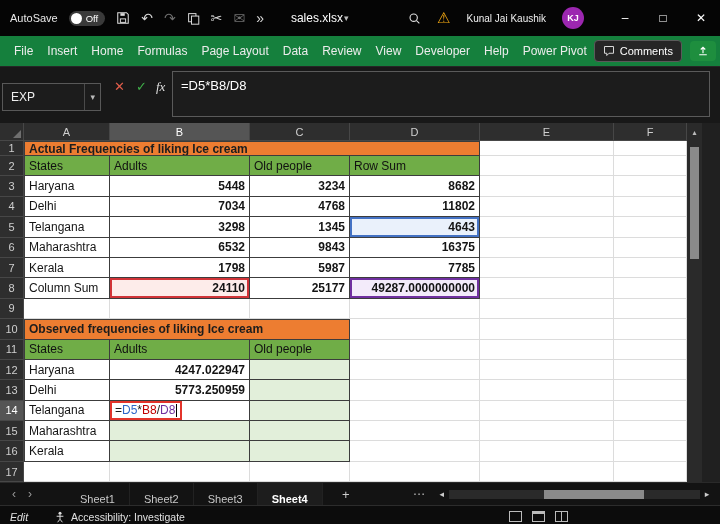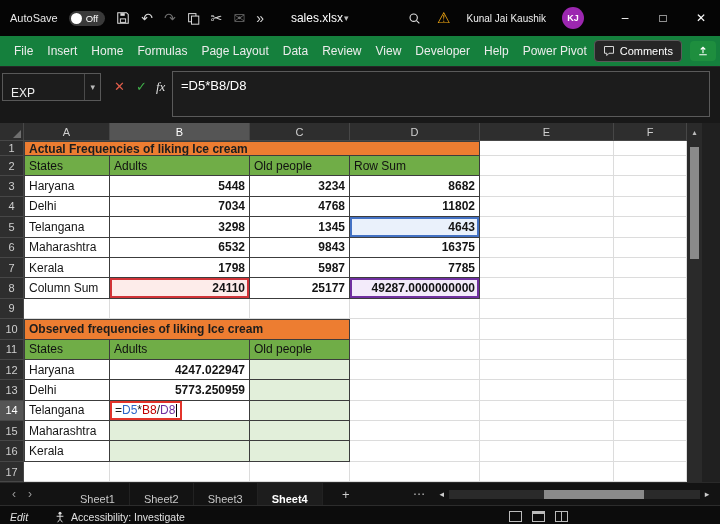--- a/index.html
+++ b/index.html
@@ -28,21 +28,21 @@
   
   .ribbon{height:30px;background:#15803d;display:flex;align-items:center;border-bottom:1px solid #262626;flex:0 0 auto;}
   .rtab{padding:0 6px;margin:0 1px;font-size:12px;color:#ececec;line-height:30px;white-space:nowrap;cursor:pointer;}
   .rtab:first-child{margin-left:8px;}
   .ribbon-right{margin-left:auto;display:flex;align-items:center;gap:8px;padding-right:8px;}
   .comments-btn{display:flex;align-items:center;gap:5px;border:1px solid #5a5a5a;background:#262626;border-radius:4px;height:20px;padding:0 8px;font-size:11px;color:#fff;cursor:pointer;}
   .share-btn{width:26px;height:20px;background:#1E8E3E;border-radius:4px;display:flex;align-items:center;justify-content:center;cursor:pointer;}
 
   
   .formula-row{height:56px;background:#181818;position:relative;flex:0 0 auto;}
-  .namebox{position:absolute;left:2px;top:6px;width:97px;height:26px;background:#1c1c1c;border:1px solid #585858;display:flex;align-items:flex-end;color:#eee;font-size:12px;gap:32px;}
+  .namebox{position:absolute;left:2px;top:16px;width:97px;height:26px;background:#1c1c1c;border:1px solid #585858;display:flex;align-items:center;color:#eee;font-size:12px;gap:32px;}
   .namebox .nb-text{flex:1;padding-left:8px;}
   .nb-dd{border-left:1px solid #4a4a4a;height:100%;display:flex;align-items:center;padding:0 5px;color:#bbb;font-size:9px;}
   .fb-btn{position:absolute;top:12px;font-size:13px;cursor:pointer;}
   .fb-cancel{left:114px;color:#e25d4b;}
   .fb-check{left:136px;color:#3fae49;}
   .fb-fx{left:156px;color:#ddd;font-style:italic;font-family:"Liberation Serif","DejaVu Serif",serif;font-size:13px;}
   .fb-input{position:absolute;left:172px;top:4px;width:538px;height:46px;background:#1c1c1c;border:1px solid #5a5a5a;color:#fff;font-size:13px;padding:6px 8px;box-sizing:border-box;white-space:nowrap;overflow:hidden;}
 
   
   .sheet-area{height:359px;display:flex;flex:0 0 auto;background:#1b1b1b;}

